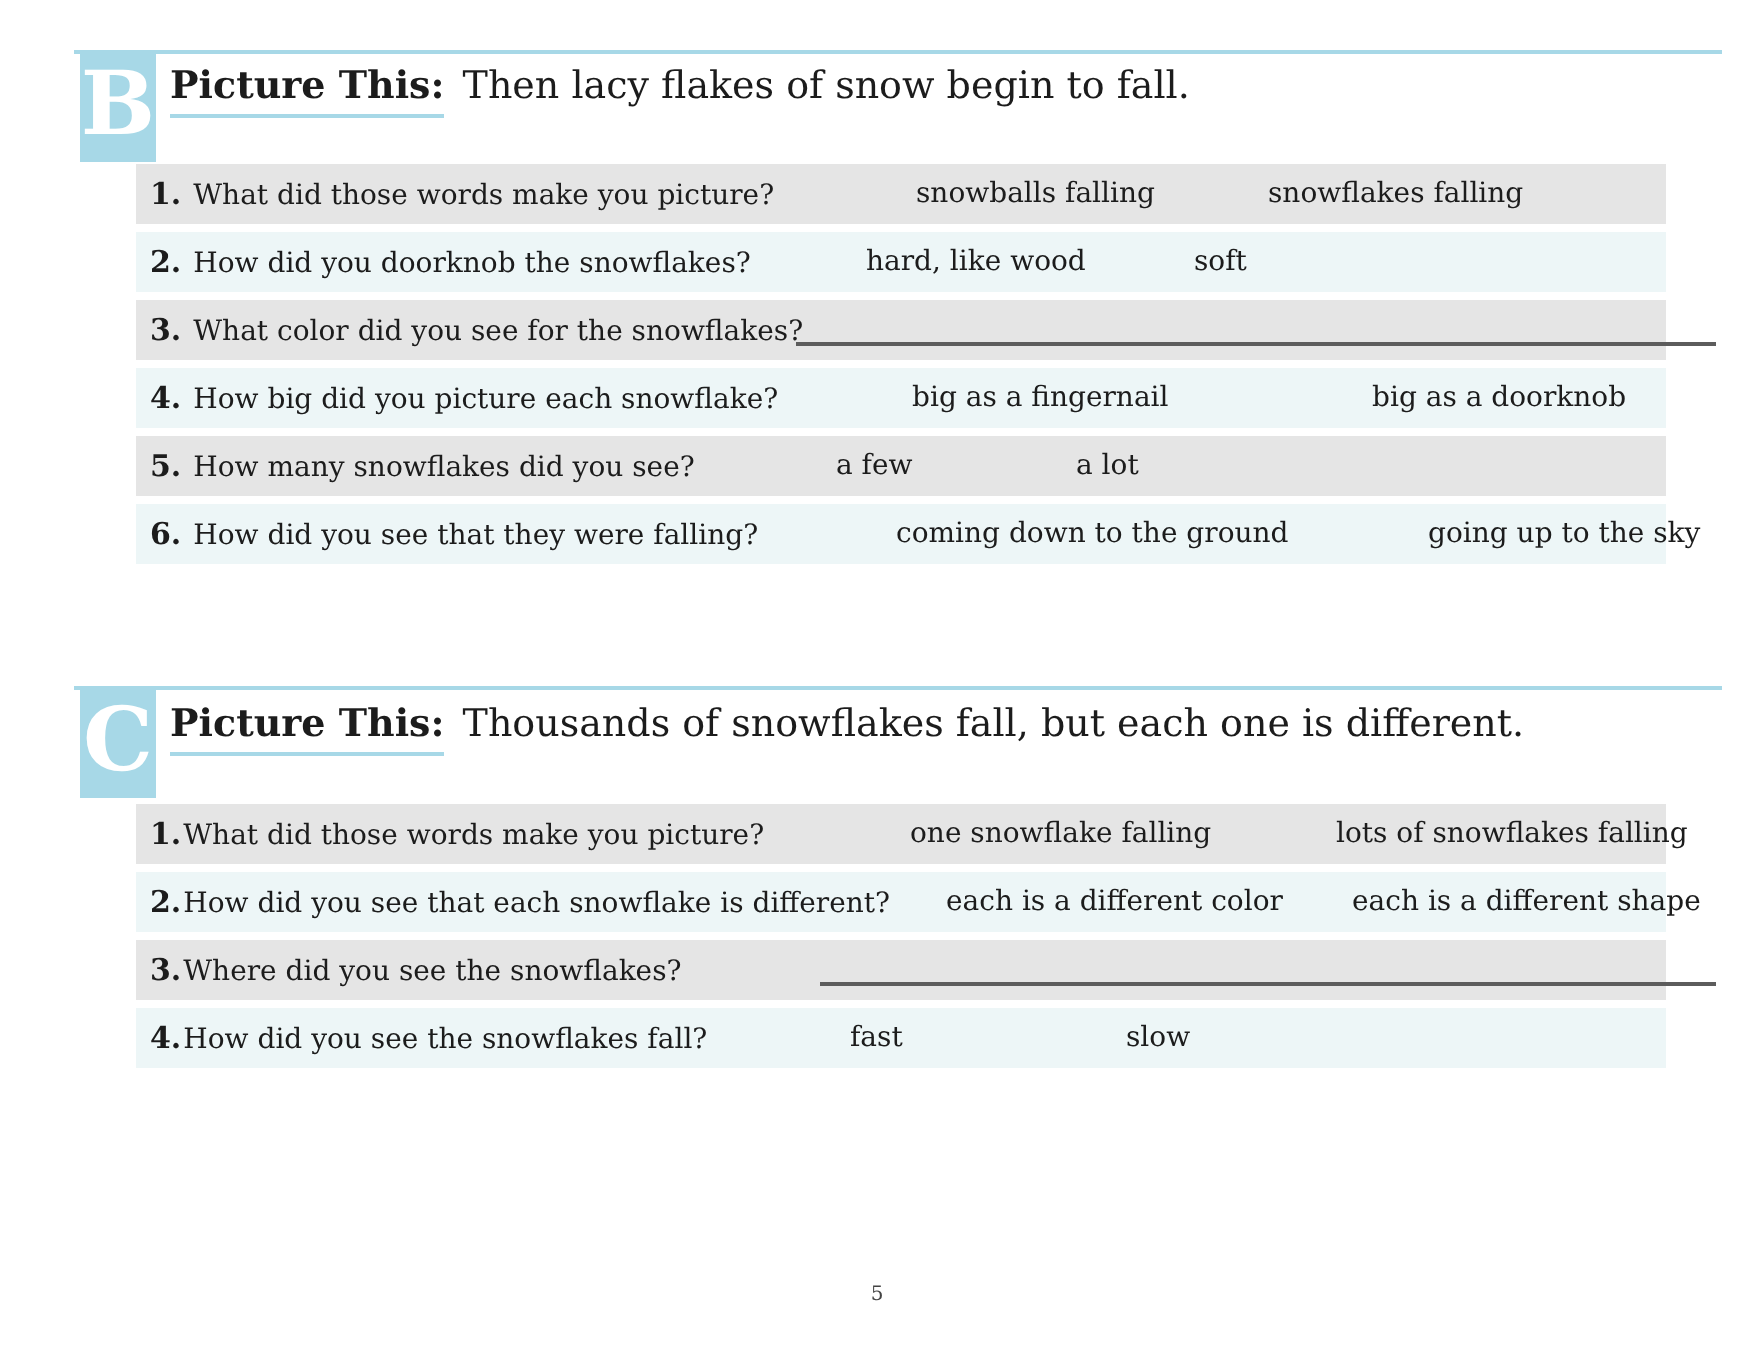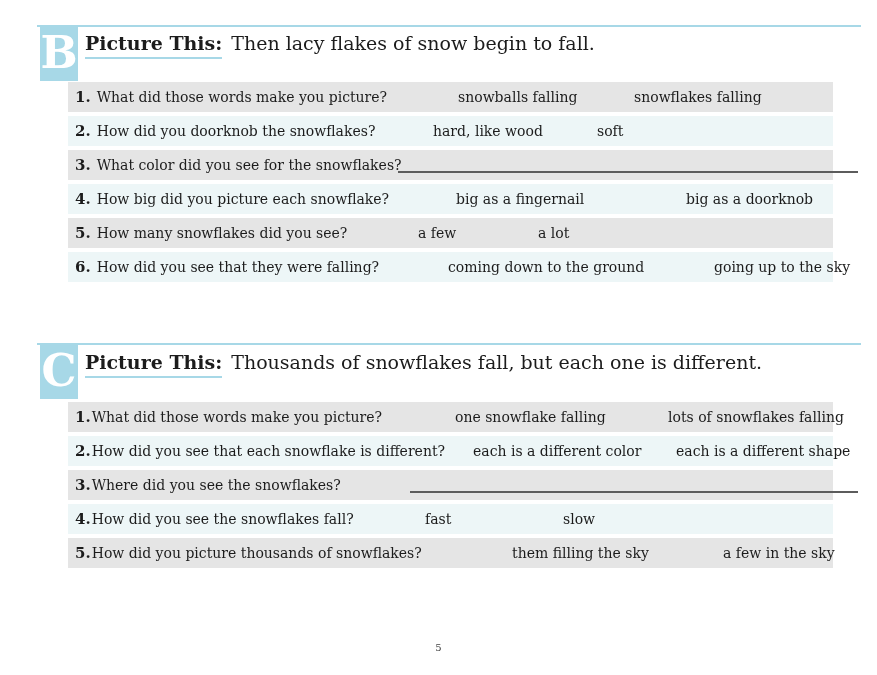--- a/index.html
+++ b/index.html
@@ -98,17 +98,16 @@
         <div class="row blue"><span class="qnum">6.</span><span class="qtext" style="margin-left: 6px;">How did you see that they were falling?</span><span class="opt" style="left: 380px;">coming down to the ground</span><span class="opt" style="left: 646px;">going up to the sky</span></div>
       </div>
       <div class="top-rule" style="top: 343px;"></div>
       <div class="letter-box" style="top: 345px;">C</div>
       <div class="header-line" style="top: 351px;"><span class="prompt-label">Picture This:</span><span class="prompt-text">Thousands of snowflakes fall, but each one is different.</span></div>
       <div class="rows" style="top: 402px;">
         <div class="row gray"><span class="qnum">1.</span><span class="qtext" style="margin-left: 1px;">What did those words make you picture?</span><span class="opt" style="left: 387px;">one snowflake falling</span><span class="opt" style="left: 600px;">lots of snowflakes falling</span></div>
         <div class="row blue"><span class="qnum">2.</span><span class="qtext" style="margin-left: 1px;">How did you see that each snowflake is different?</span><span class="opt" style="left: 405px;">each is a different color</span><span class="opt" style="left: 608px;">each is a different shape</span></div>
         <div class="row gray"><span class="qnum">3.</span><span class="qtext" style="margin-left: 1px;">Where did you see the snowflakes?</span><div class="blank-line" style="left: 342px; width: 448px;"></div></div>
         <div class="row blue"><span class="qnum">4.</span><span class="qtext" style="margin-left: 1px;">How did you see the snowflakes fall?</span><span class="opt" style="left: 357px;">fast</span><span class="opt" style="left: 469px; margin-left: 26px;">slow</span></div>
-        <div class="row gray"><span class="qnum">5.</span><span class="qtext" style="margin-left: 1px;">How did you picture thousands of snowflakes?</span><span class="opt" style="left: 444px;">them filling the sky</span><span class="opt" style="left: 655px;">a few in the sky</span></div>
       </div>
     </div>
   <div class="page-number">5</div>
 </div>
 
 </body></html>

